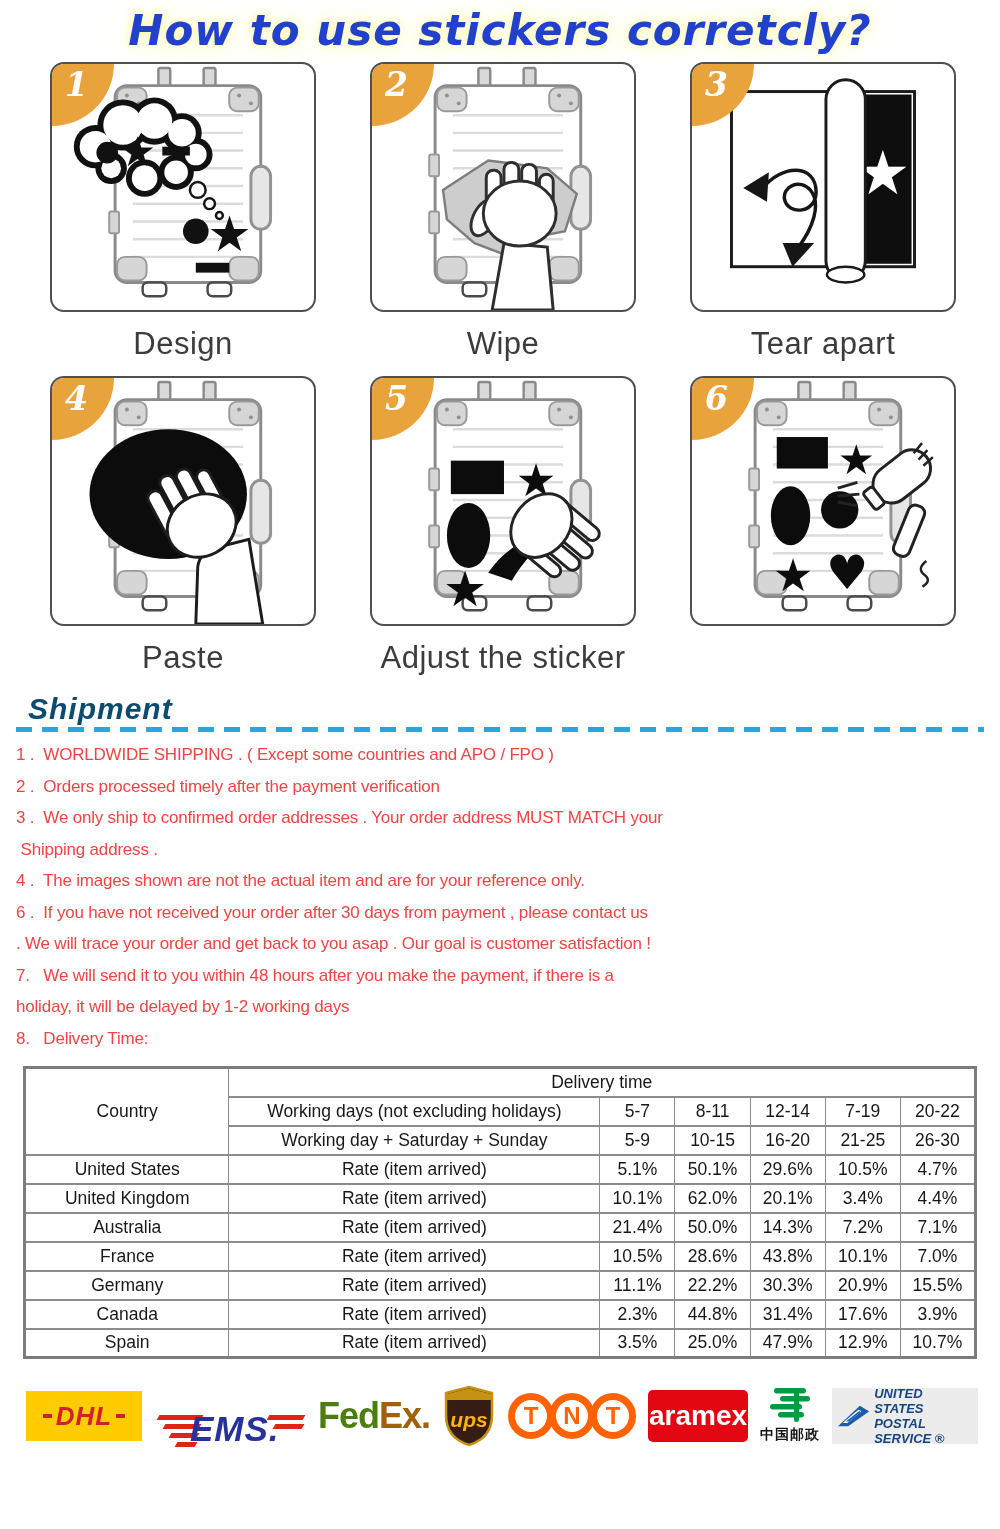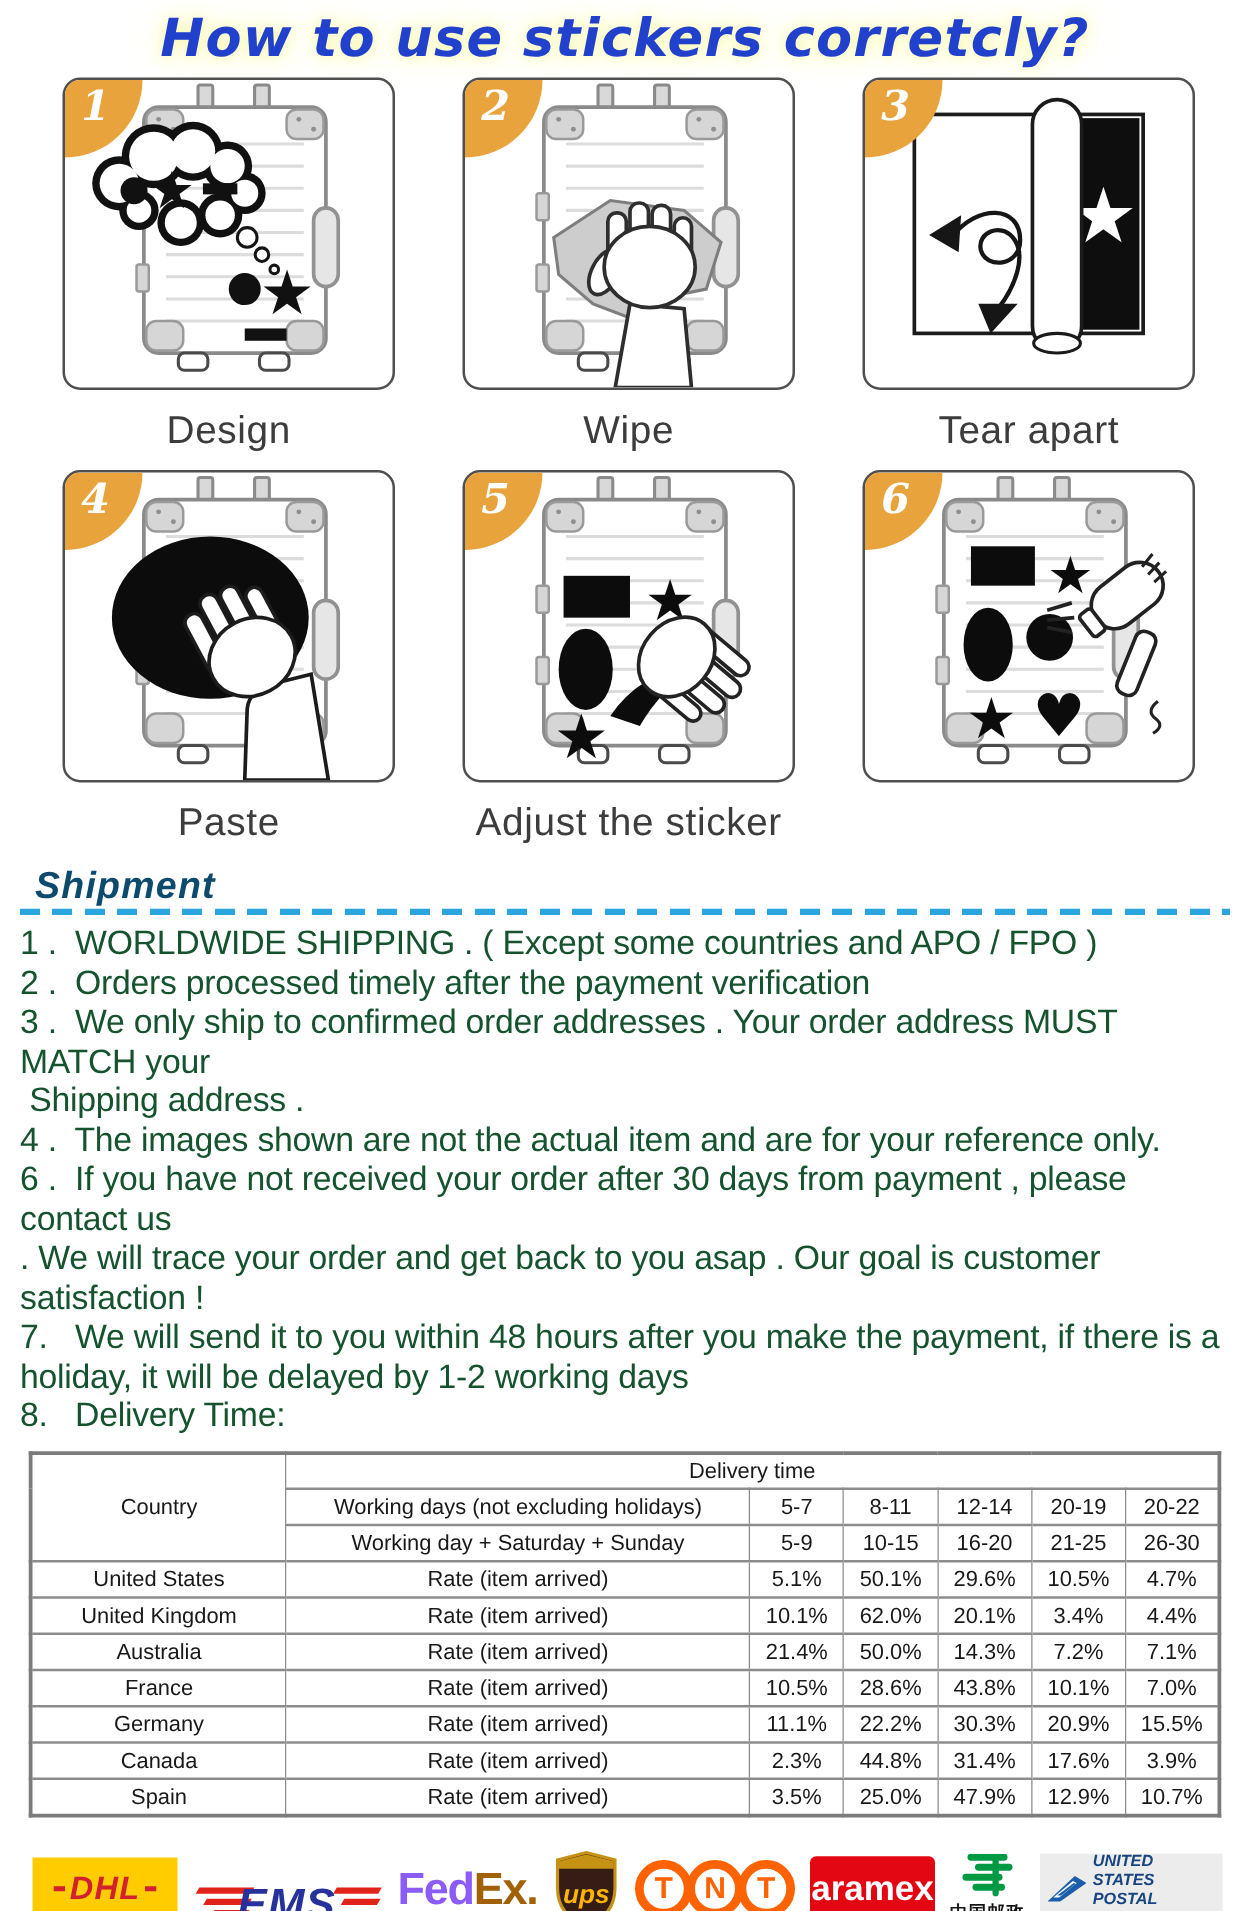--- a/index.html
+++ b/index.html
@@ -40,21 +40,21 @@
   .ship-head {
     display: inline-block; padding-left: 12px;
     font-size: 30px; font-weight: 800; font-style: italic; letter-spacing: 1px;
     color: #0c4a6e;
   }
   .ship-dash {
     height: 5px; margin: 1px 0 7px;
     background: repeating-linear-gradient(90deg, #2aa5e0 0 16px, transparent 16px 26px);
   }
   .ship-item {
-    font-size: 27px; line-height: 31.5px; color: #14532d;
+    font-size: 17px; line-height: 31.5px; color: #ef4444;
     white-space: pre-wrap; letter-spacing: -0.2px;
   }
   
   table.delivery {
     width: 954px; margin: 12px auto 0; border-collapse: collapse;
     border: 3px solid #7c7c7c; table-layout: fixed;
   }
   table.delivery td {
     border: 2.5px solid #8c8c8c; border-left-width: 1.5px; border-right-width: 1.5px;
     text-align: center; vertical-align: middle;
@@ -79,21 +79,21 @@
     font-size: 35px; font-weight: 800; font-style: italic; letter-spacing: 1px;
   }
   .ebar { position: absolute; height: 5px; background: #e2231a; transform: skewX(-30deg); }
   .eb1 { left: 4px;  top: 12px; width: 44px; }
   .eb2 { left: 10px; top: 21px; width: 36px; }
   .eb3 { left: 16px; top: 30px; width: 28px; }
   .eb4 { left: 22px; top: 39px; width: 20px; }
   .eb5 { left: 114px; top: 12px; width: 36px; }
   .eb6 { left: 120px; top: 21px; width: 29px; }
   .logo-fedex { font-weight: 800; font-size: 36px; letter-spacing: -1px; flex: none; }
-  .logo-fedex .fed { color: #8b5cf6; }
+  .logo-fedex .fed { color: #4d7c0f; }
   .logo-fedex .fex { color: #a16207; }
   .logo-ups { flex: none; display: flex; }
   .logo-tnt { display: flex; flex: none; }
   .tnt-circle {
     width: 46px; height: 46px; border-radius: 50%; border: 7px solid #ff6200;
     background: #fff; color: #ff6200; font-size: 24px; font-weight: 900;
     display: flex; align-items: center; justify-content: center;
   }
   .tnt-circle + .tnt-circle { margin-left: -5px; }
   .logo-aramex {
@@ -332,21 +332,21 @@
   <tbody>
       <tr>
     <td rowspan="3" class="cell-country-header">Country</td>
     <td colspan="6" class="cell-dt-header">Delivery time</td>
   </tr>
   <tr>
     <td>Working days (not excluding holidays)</td>
     <td>5-7</td>
     <td>8-11</td>
     <td>12-14</td>
-    <td>20-19</td>
+    <td>7-19</td>
     <td>20-22</td>
   </tr>
   <tr>
     <td>Working day + Saturday + Sunday</td>
     <td>5-9</td>
     <td>10-15</td>
     <td>16-20</td>
     <td>21-25</td>
     <td>26-30</td>
   </tr>

